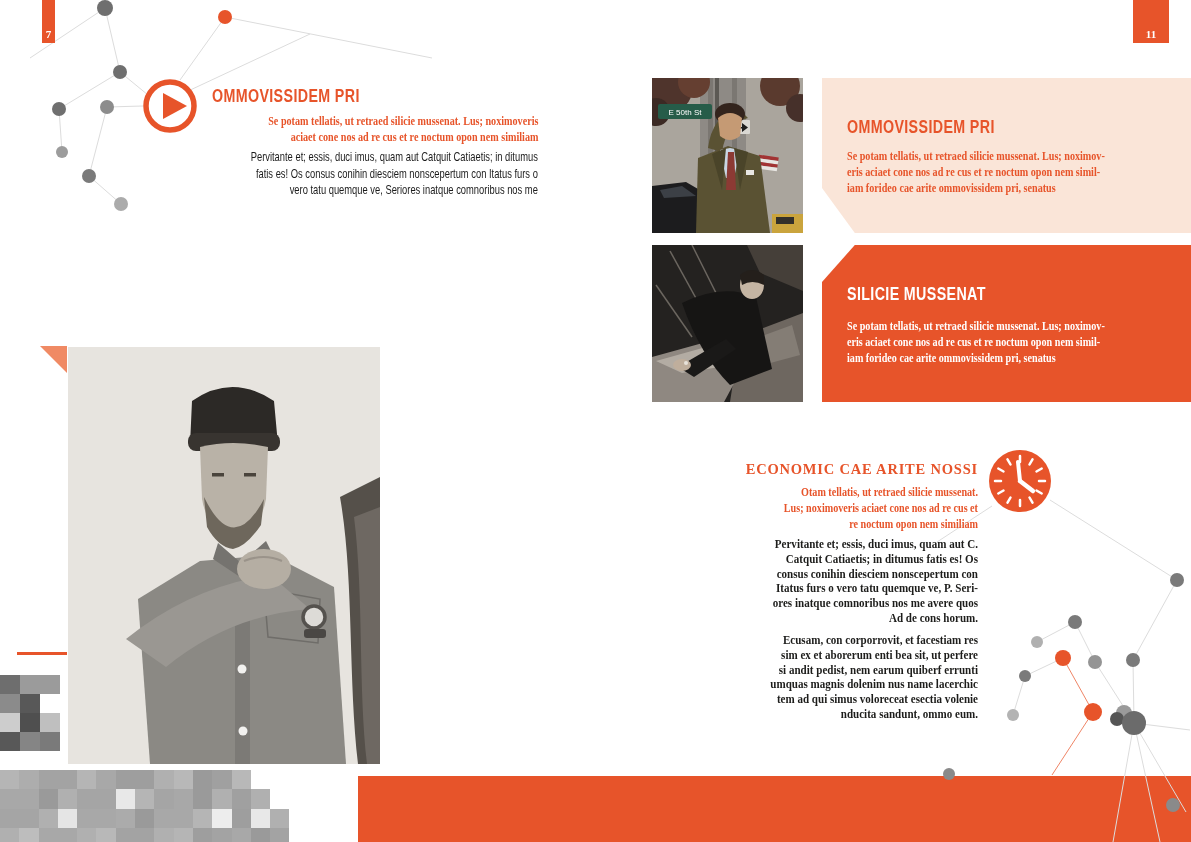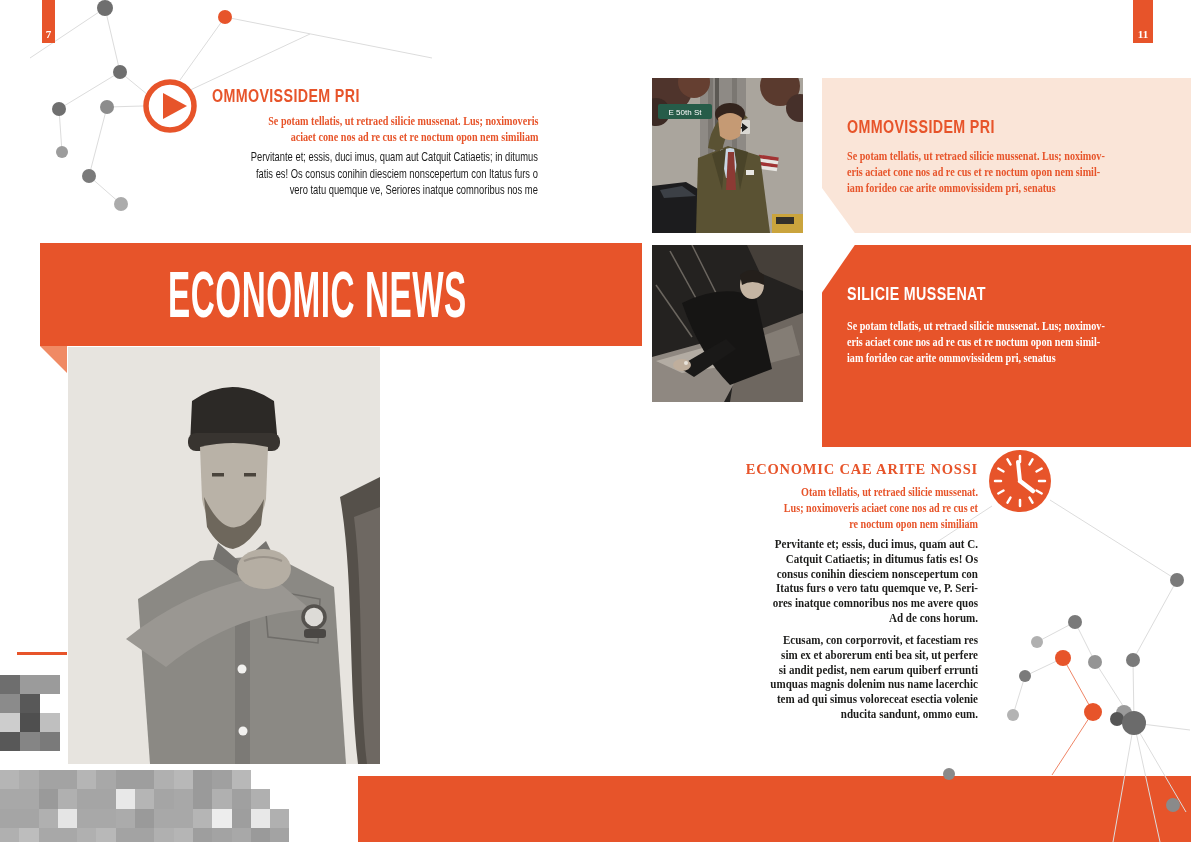--- a/index.html
+++ b/index.html
@@ -207,43 +207,40 @@
       <circle cx="1117" cy="719" r="7" fill="#555555"></circle>
       <circle cx="1134" cy="723" r="12" fill="#6b6b6b"></circle>
       <circle cx="949" cy="774" r="6" fill="#8a8a8a"></circle>
       <circle cx="1173" cy="805" r="7" fill="#8a8a8a"></circle>
     </g>
   </svg>
 
   <div class="abs pagenum z6" style="left:42px;top:0;width:13px;height:43px;">
     <span>7</span>
   </div>
-  <div class="abs pagenum z6" style="left:1133px;top:0;width:20px;height:43px;text-align:center;">
+  <div class="abs pagenum z6" style="left:1133px;top:0;width:36px;height:43px;text-align:center;">
     <span>11</span>
   </div>
 
   <svg class="abs z6" style="left:142px;top:78px;" width="56" height="56" viewBox="0 0 56 56">
     <circle cx="28" cy="28" r="24" fill="#ffffff" stroke="#E7542A" stroke-width="5.5"></circle>
     <path d="M21,15 L45,28 L21,41 Z" fill="#E7542A"></path>
   </svg>
 
   <div class="abs h-sans z6" style="left:212px;top:85px;">OMMOVISSIDEM PRI</div>
   <div class="abs lead right z6" style="right:653px;top:113px;">
       <div>Se potam tellatis, ut retraed silicie mussenat. Lus; noximoveris</div>
       <div>aciaet cone nos ad re cus et re noctum opon nem similiam</div>
     </div>
   <div class="abs body-sans z6" style="right:653px;top:149px;">
       <div>Pervitante et; essis, duci imus, quam aut Catquit Catiaetis; in ditumus</div>
       <div>fatis es! Os consus conihin diesciem nonscepertum con Itatus furs o</div>
       <div>vero tatu quemque ve, Seriores inatque comnoribus nos me</div>
     </div>
 
-  <div class="abs banner z6" style="left:40px;top:243px;width:602px;height:103px;">
-    <span class="banner-title">ECONOMIC NEWS</span>
-  </div>
   <div class="abs fold z6" style="left:40px;top:346px;width:27px;height:27px;"></div>
 
   <svg class="abs z2" style="left:68px;top:347px;" width="312" height="417" viewBox="0 0 312 417">
     <rect width="312" height="417" fill="#e9e6e1"></rect>
     <rect x="0" y="0" width="312" height="417" fill="#e3e0db" opacity=".4"></rect>
     <path d="M272,150 C286,230 280,330 290,417 L312,417 L312,130 Z" fill="#55504a"></path>
     <path d="M286,170 C296,250 290,340 299,417 L312,417 L312,160 Z" fill="#6e6862"></path>
     <path d="M70,252 L132,214 L204,208 L266,240 L278,417 L82,417 Z" fill="#8b8984"></path>
     <path d="M150,196 L173,216 L198,194 L208,214 L175,232 L145,212 Z" fill="#75736f"></path>
     <rect x="167" y="238" width="15" height="179" fill="#7c7a76"></rect>
@@ -322,21 +319,21 @@
     <path d="M0,112 L58,96 L92,120 L72,157 L0,157 Z" fill="#8f8881"></path>
     <path d="M4,116 L54,102 L80,120 L30,128 Z" fill="#b3aca3"></path>
     <path d="M30,58 Q70,38 104,52 L120,124 L78,140 Q48,110 30,58 Z" fill="#161514"></path>
     <ellipse cx="100" cy="40" rx="12" ry="14" fill="#c5b5a3"></ellipse>
     <path d="M88,30 Q100,20 112,30 L112,40 Q100,34 90,40 Z" fill="#241f1b"></path>
     <path d="M26,122 L74,94 L84,104 L42,132 Z" fill="#1a1918"></path>
     <ellipse cx="30" cy="120" rx="9" ry="6" fill="#bfae9c"></ellipse>
     <circle cx="34" cy="118" r="2" fill="#e8e2da"></circle>
   </svg>
 
-  <div class="abs card card-orange z6" style="left:822px;top:245px;width:369px;height:202px;">
+  <div class="abs card card-orange z6" style="left:822px;top:245px;width:369px;height:157px;">
     <div class="h-sans white" style="position:absolute;left:25px;top:38px;">SILICIE MUSSENAT</div>
     <div class="lead left white" style="position:absolute;left:25px;top:73px;">
         <div>Se potam tellatis, ut retraed silicie mussenat. Lus; noximov-</div>
         <div>eris aciaet cone nos ad re cus et re noctum opon nem simil-</div>
         <div>iam forideo cae arite ommovissidem pri, senatus</div>
       </div>
   </div>
 
   <svg class="abs z6" style="left:987px;top:448px;" width="66" height="66" viewBox="0 0 66 66">
     <circle cx="33" cy="33" r="31" fill="#E7542A"></circle>

